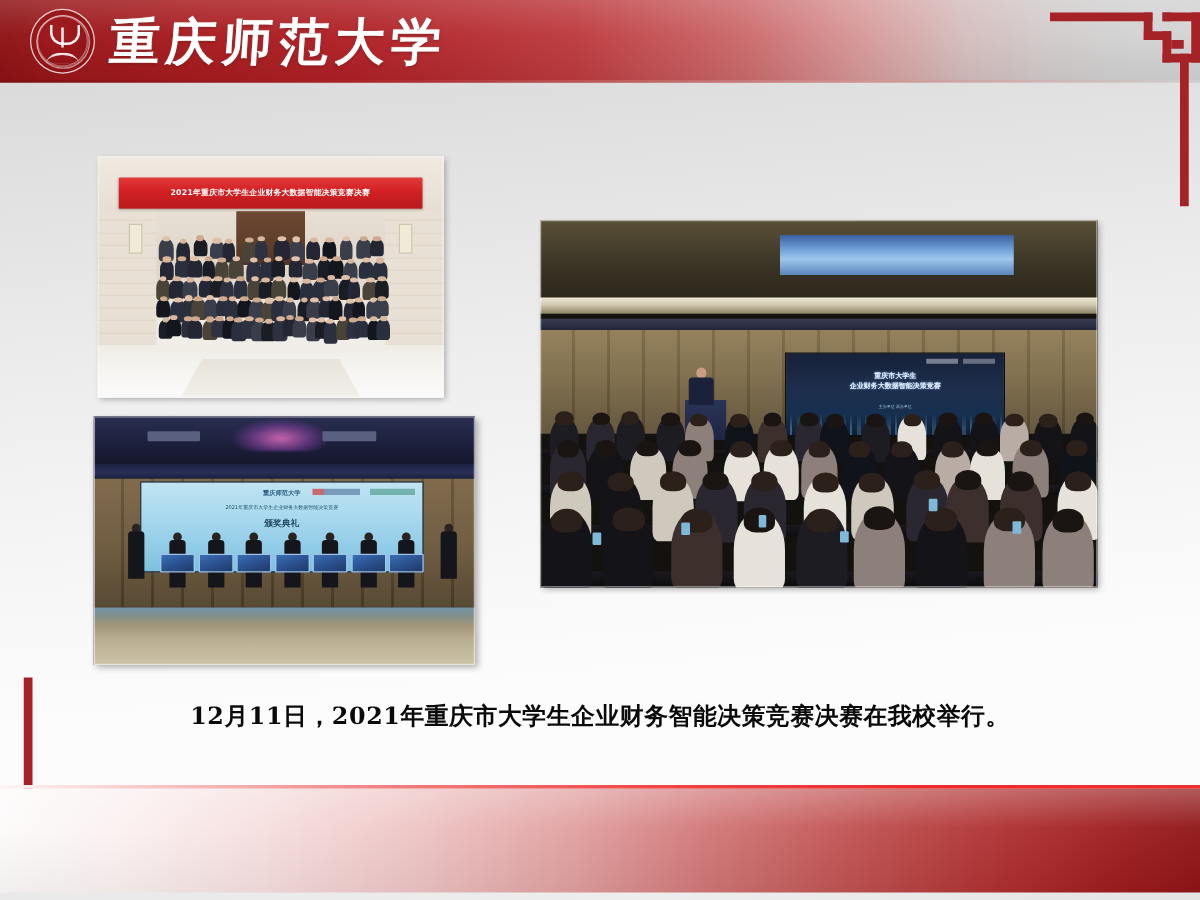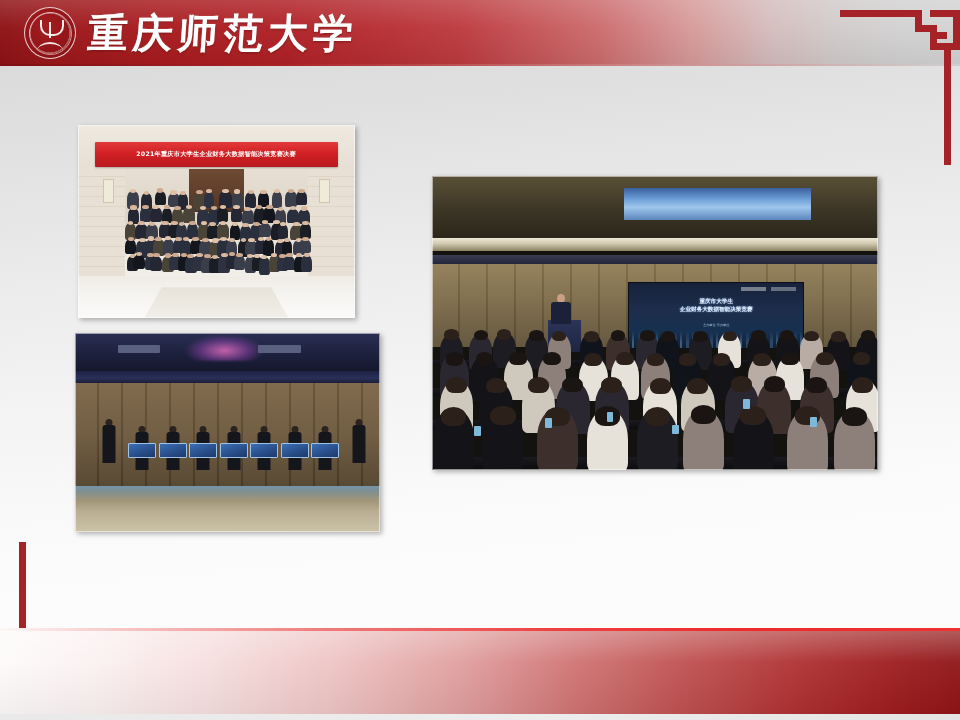--- a/index.html
+++ b/index.html
@@ -685,20 +685,26 @@
   </div>
 
   <div class="photo photo-award">
     <div class="pa-ceiling"></div>
     <div class="pa-glow"></div>
     <div class="pa-vent" style="left:14%;top:6%;width:14%;"></div>
     <div class="pa-vent" style="left:60%;top:6%;width:14%;"></div>
     <div class="pa-band"></div>
     <div class="pa-wall"></div>
 
+    <div class="pa-screen">
+      <div class="ps-logo"></div>
+      <div class="ps-crest">重庆师范大学</div>
+      <div class="ps-title">2021年重庆市大学生企业财务大数据智能决策竞赛</div>
+      <div class="ps-big">颁奖典礼</div>
+    </div>
 
     <div class="pa-people" id="awardRow">
         <div class="p" style="left: 6%; top: 6%; width: 10%; height: 88%;">
           <div class="h"></div>
           <div class="b"></div>
           <div class="sh"></div>
         </div>
         <div class="p" style="left: 17%; top: 12%; width: 10%; height: 88%;">
           <div class="h"></div>
           <div class="b"></div>
@@ -745,20 +751,21 @@
           <div class="h"></div>
           <div class="b"></div>
           <div class="sh"></div>
         </div>
       </div>
     <div class="pa-stage"></div>
     <div class="pa-stagelight"></div>
     <div class="photo-frame"></div>
   </div>
 
+  <div class="caption">12月11日，2021年重庆市大学生企业财务智能决策竞赛决赛在我校举行。</div>
 
   <div class="ornament orn-bl">
 
     <span style="left:9px;top:0px;width:7px;height:122px;"></span>
 
     <span style="left:0px;top:115px;width:30px;height:7px;"></span>
     <span style="left:0px;top:115px;width:7px;height:40px;"></span>
     <span style="left:0px;top:148px;width:30px;height:7px;"></span>
     <span style="left:23px;top:115px;width:7px;height:25px;"></span>
     <span style="left:13px;top:126px;width:10px;height:7px;"></span>

